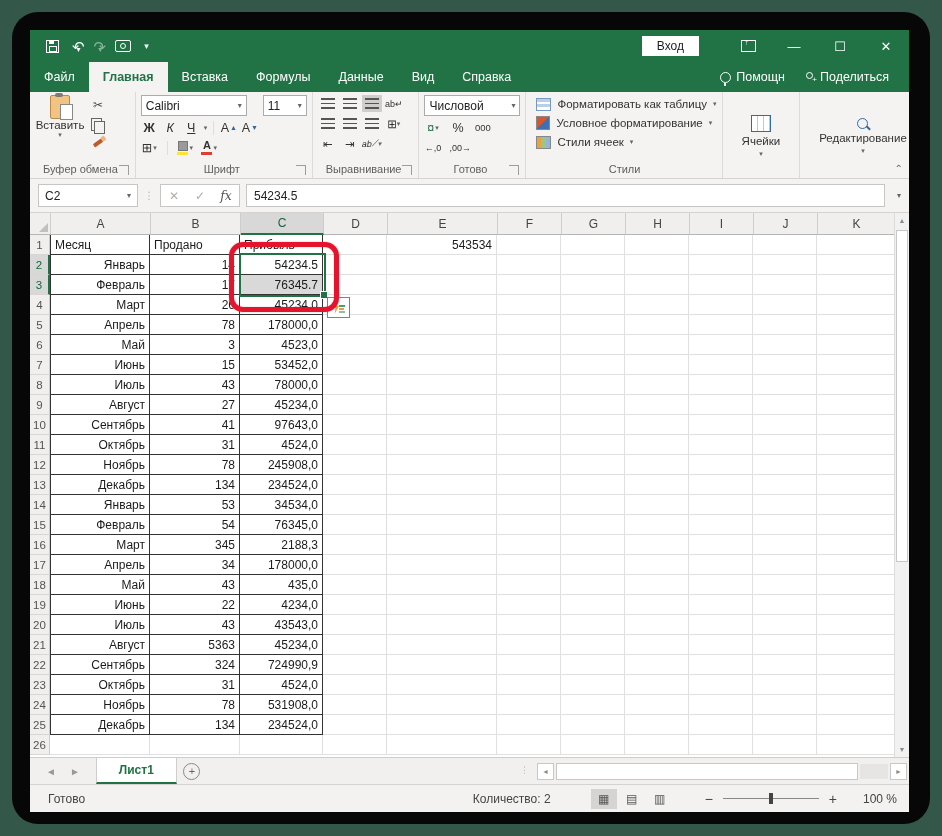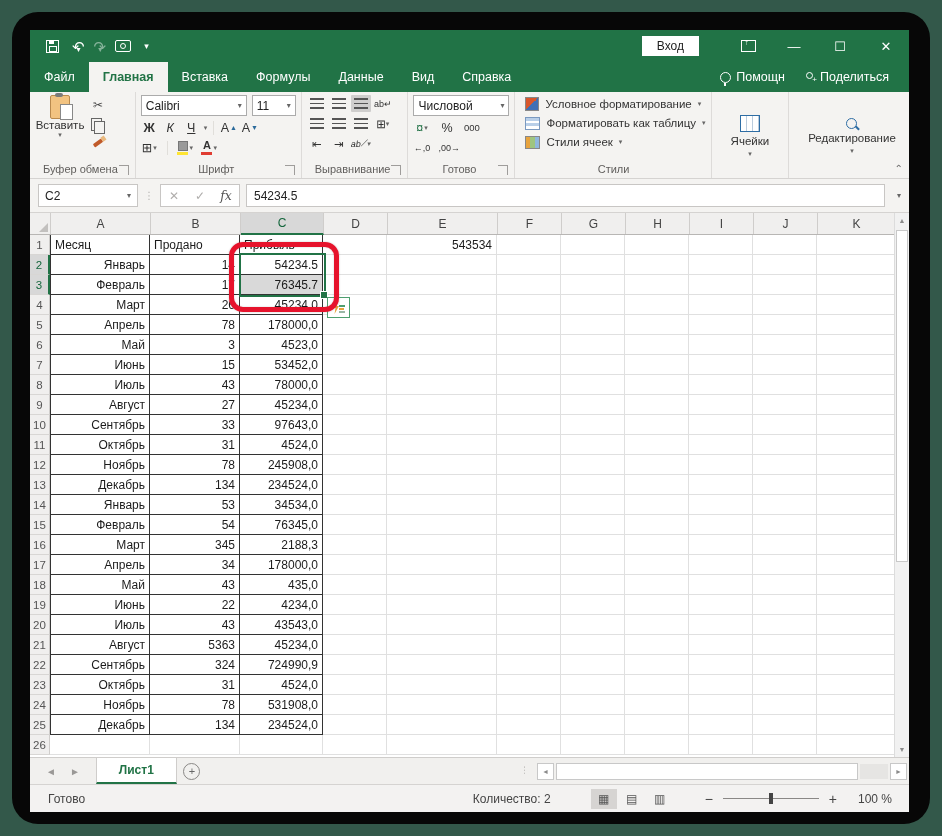--- a/index.html
+++ b/index.html
@@ -134,21 +134,21 @@
   .statusbar{height:27px;background:#f3f2f1;border-top:1px solid #d5d3d1;display:flex;align-items:center;font-size:12px;color:#444;flex:0 0 auto}
   .statusmode{padding-left:18px}
   .status-right{margin-left:auto;display:flex;align-items:center;gap:14px;padding-right:12px}
   .viewbtns{display:flex;align-items:center;gap:2px;margin-left:26px}
   .viewbtn{width:26px;height:20px;display:flex;align-items:center;justify-content:center;font-size:12px;color:#555;cursor:pointer}
   .viewbtn.sel{background:#d6d4d2}
   .zoomer{display:flex;align-items:center;gap:8px;margin-left:16px}
   .zline{width:96px;height:1px;background:#8a8886;position:relative}
   .zhandle{position:absolute;left:46px;top:-5px;width:4px;height:11px;background:#444}
   .zbtn{font-size:14px;color:#444;cursor:pointer;padding:0 2px}
-  .zoomval{width:44px;text-align:center}
+  .zoomval{width:44px;text-align:right}
 </style>
 </head>
 <body>
 
 <div class="bezel"></div>
 
 <div class="window">
 
   <div class="titlebar">
     <div class="qat">
@@ -207,21 +207,21 @@
           <span class="btn-sm">
               <span class="brush"></span>
             </span>
         </div>
       </div>
       <div class="group-label"><span>Буфер обмена</span><span class="launcher"></span></div>
     </div>
 
     <div class="group">
       <div class="col">
-        <div class="rowline" style="gap:5px">
+        <div class="rowline" style="gap:16px">
           <div class="combo fontname">
               <span>Calibri</span>
               <span class="car">▾</span>
             </div>
           <div class="combo fontsize">
               <span>11</span>
               <span class="car">▾</span>
             </div>
         </div>
         <div class="rowline" style="gap:4px">
@@ -314,27 +314,27 @@
           <span class="glyphbtn" style="font-size:9px">←,0</span>
           <span class="glyphbtn" style="font-size:9px">,00→</span>
         </div>
       </div>
       <div class="group-label"><span>Готово</span><span class="launcher"></span></div>
     </div>
 
     <div class="group" style="padding-left:10px">
       <div class="col" style="gap:1px">
         <div class="stylesrow">
-            <span class="cfic"></span>
-            <span>Условное форматирование</span>
+            <span class="ftic"></span>
+            <span>Форматировать как таблицу</span>
             <span style="font-size:7px;color:#666">▾</span>
           </div>
         <div class="stylesrow">
-            <span class="ftic"></span>
-            <span>Форматировать как таблицу</span>
+            <span class="cfic"></span>
+            <span>Условное форматирование</span>
             <span style="font-size:7px;color:#666">▾</span>
           </div>
         <div class="stylesrow">
             <span class="csic"></span>
             <span>Стили ячеек</span>
             <span style="font-size:7px;color:#666">▾</span>
           </div>
       </div>
       <div class="group-label"><span>Стили</span></div>
     </div>
@@ -511,21 +511,21 @@
           <div class="cell" style="width: 64px;"></div>
           <div class="cell" style="width: 64px;"></div>
           <div class="cell" style="width: 64px;"></div>
           <div class="cell" style="width: 64px;"></div>
           <div class="cell" style="width: 64px;"></div>
           <div class="cell" style="width: 78px;"></div>
         </div>
         <div class="grow">
           <div class="rowhdr">10</div>
           <div class="cell tbl tbl-left num" style="width: 100px;">Сентябрь</div>
-          <div class="cell tbl num" style="width: 90px;">33</div>
+          <div class="cell tbl num" style="width: 90px;">41</div>
           <div class="cell tbl num" style="width: 83px;">97643,0</div>
           <div class="cell" style="width: 64px;"></div>
           <div class="cell" style="width: 110px;"></div>
           <div class="cell" style="width: 64px;"></div>
           <div class="cell" style="width: 64px;"></div>
           <div class="cell" style="width: 64px;"></div>
           <div class="cell" style="width: 64px;"></div>
           <div class="cell" style="width: 64px;"></div>
           <div class="cell" style="width: 78px;"></div>
         </div>

